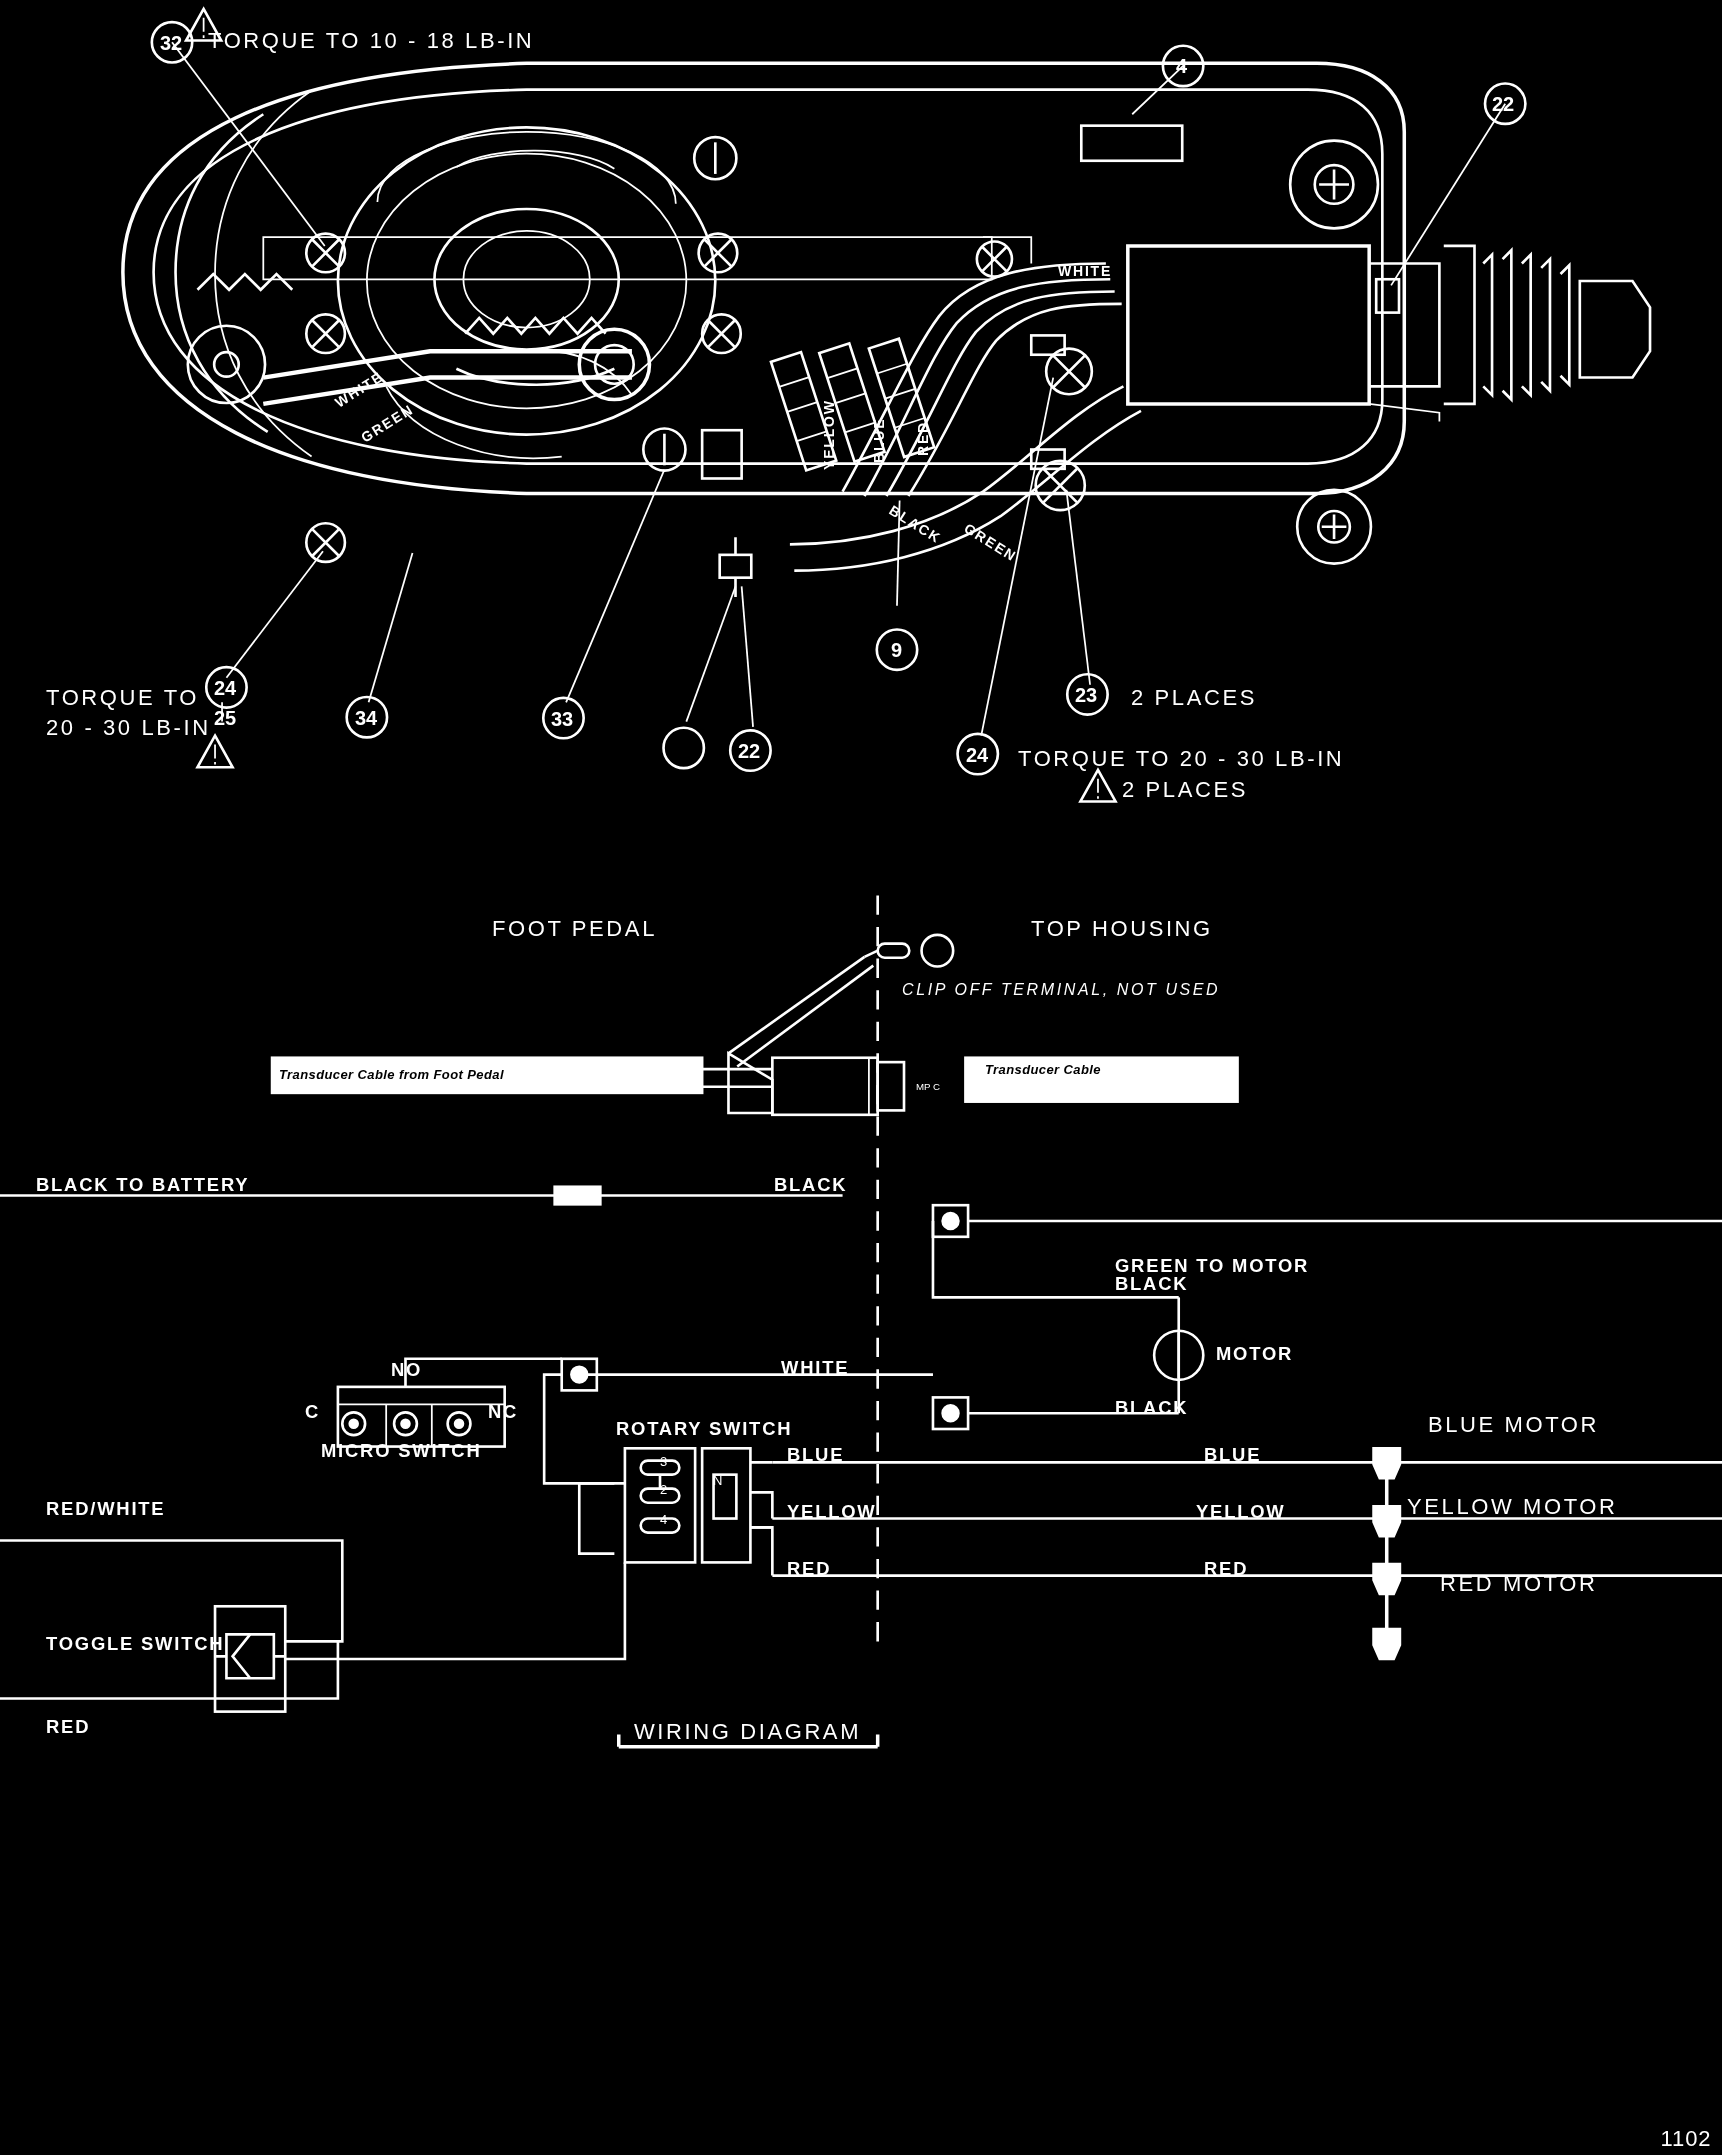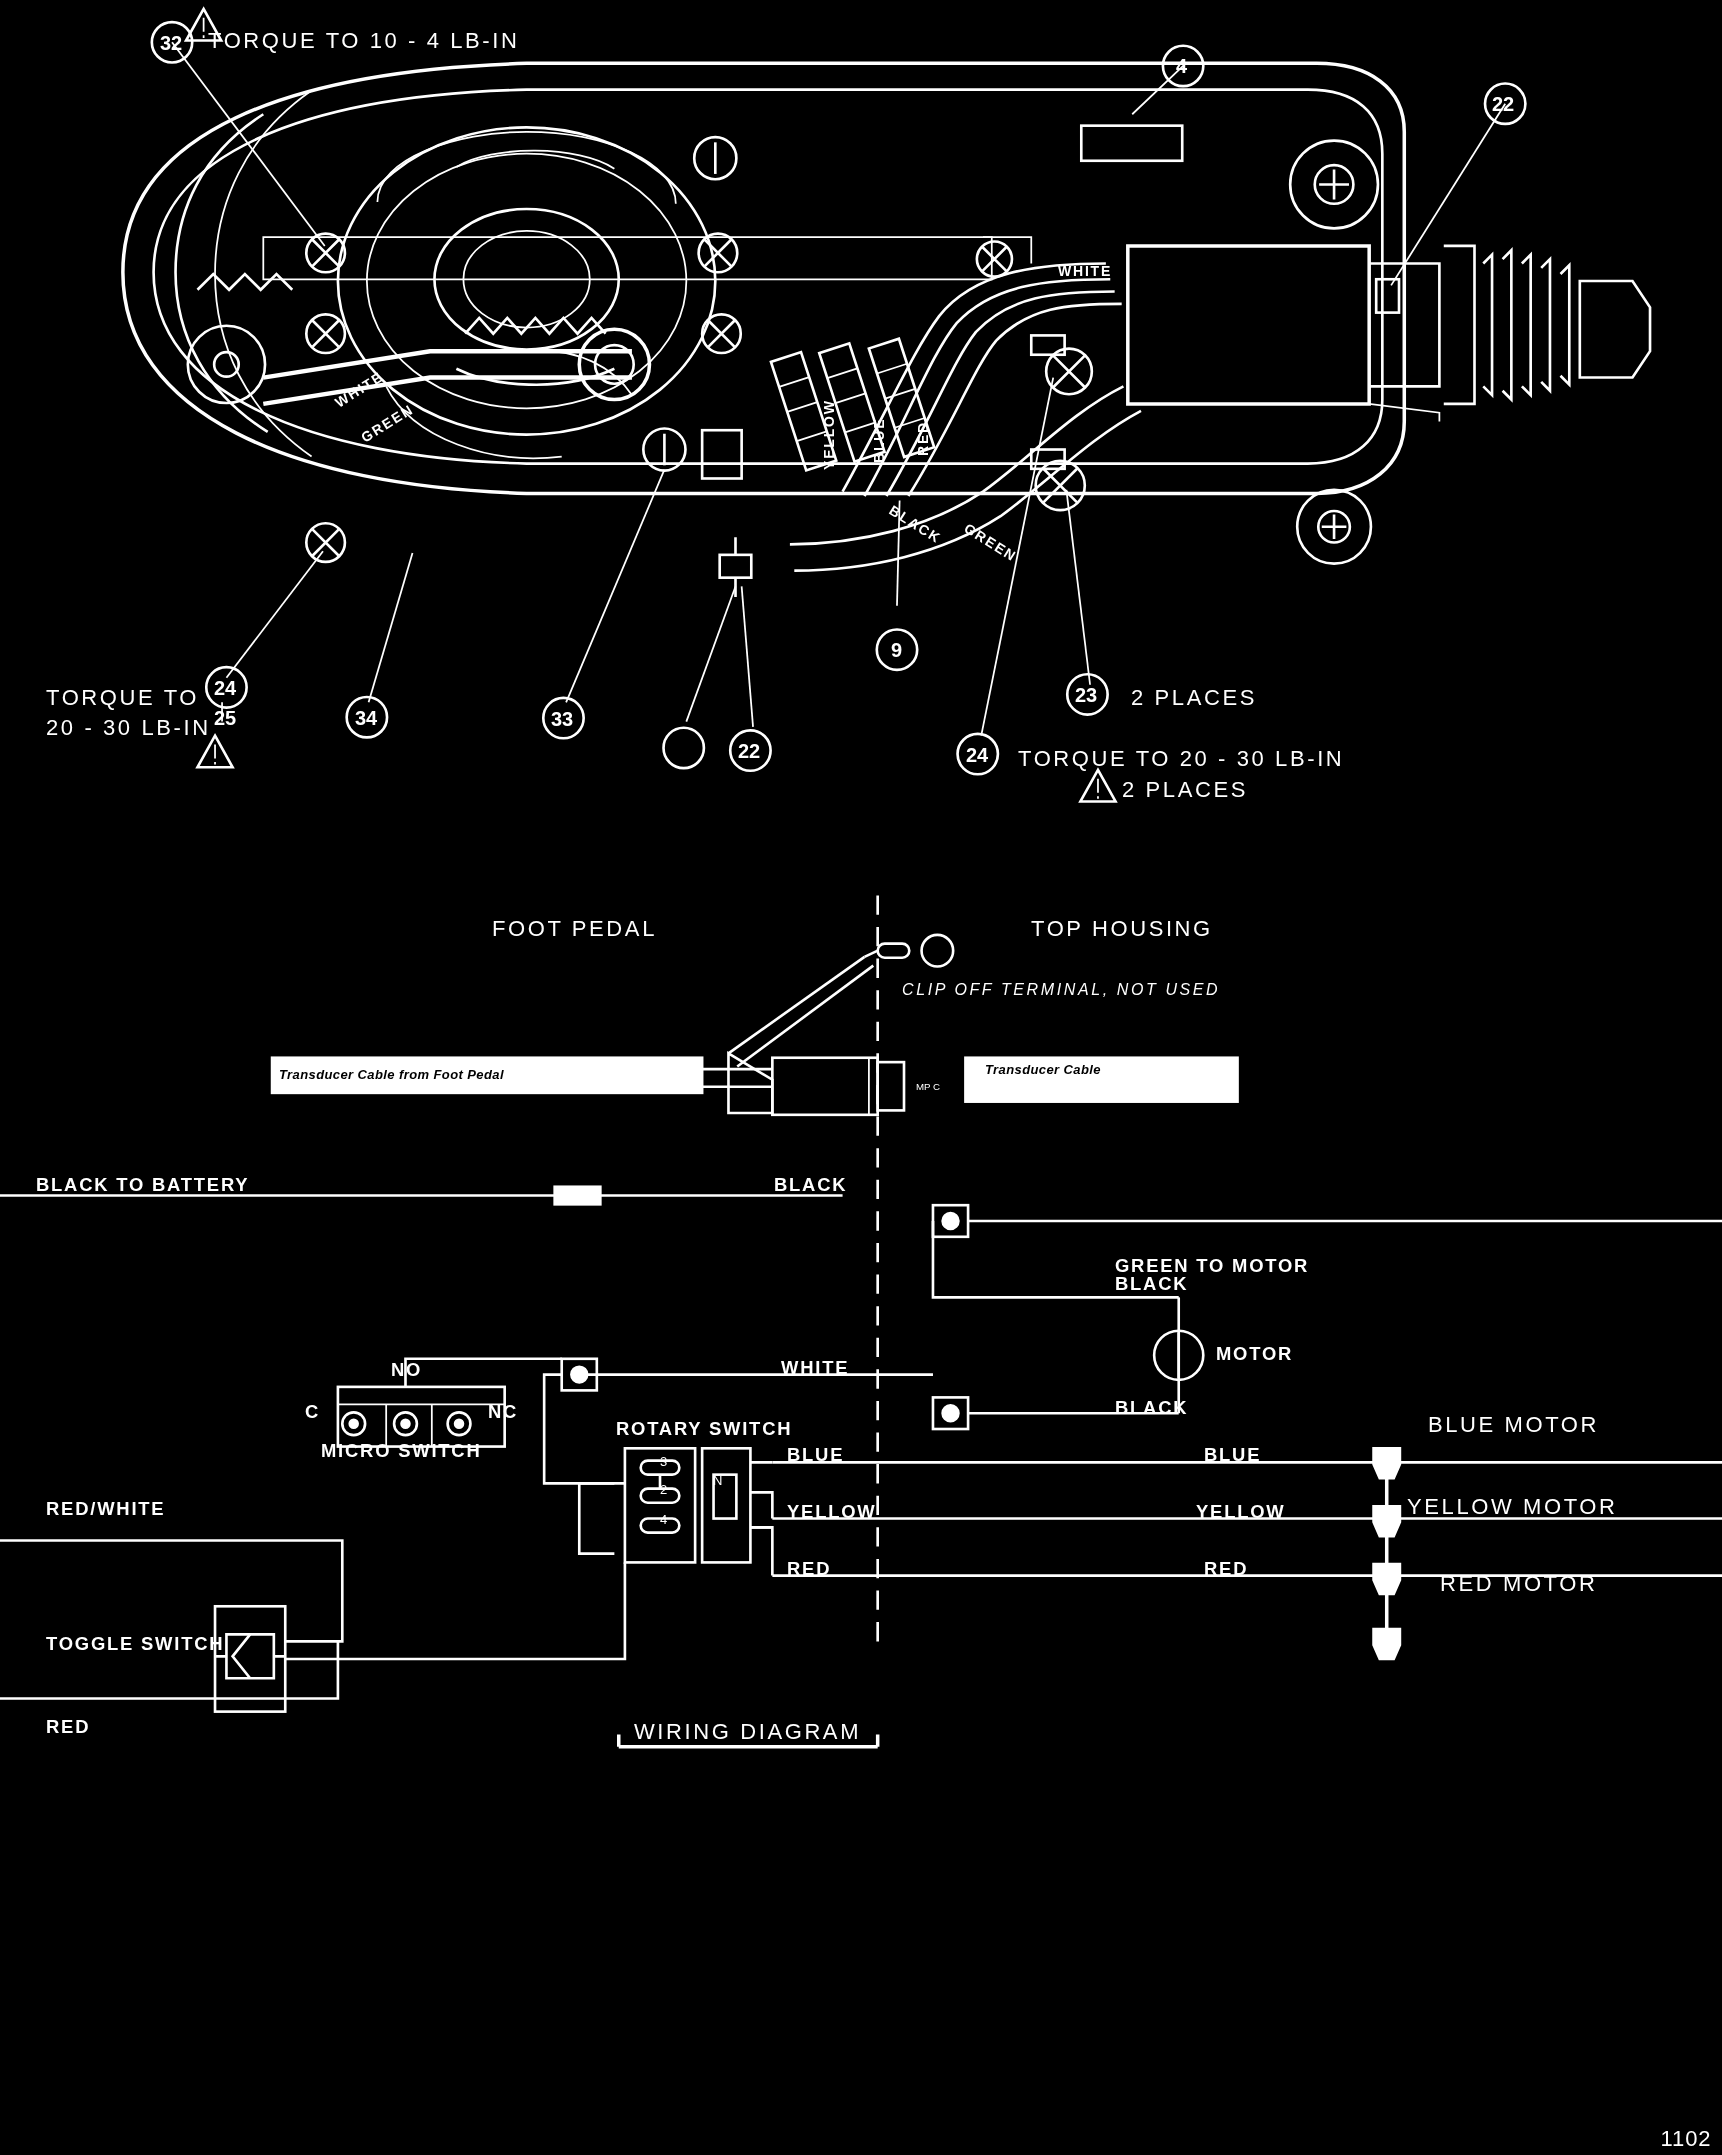--- a/index.html
+++ b/index.html
@@ -347,21 +347,21 @@
       </g>
 
       <g>
         <path d="M705 1990 L1000 1990" stroke-width="4"></path>
         <path d="M705 1990 L705 1976 M1000 1990 L1000 1976" stroke-width="4"></path>
       </g>
 
     </g>
   </svg>
 
-  <div class="lbl t-big lbl-spaced" style="left:208px; top:28px;">TORQUE TO 10 - 4 LB-IN</div>
+  <div class="lbl t-big lbl-spaced" style="left:208px; top:28px;">TORQUE TO 10 - 18 LB-IN</div>
 
   <div class="lbl t-big lbl-spaced" style="left:46px; top:685px;">TORQUE TO</div>
   <div class="lbl t-big lbl-spaced" style="left:46px; top:715px;">20 - 30 LB-IN</div>
 
   <div class="lbl t-big lbl-spaced" style="left:1131px; top:685px;">2 PLACES</div>
   <div class="lbl t-big lbl-spaced" style="left:1018px; top:746px;">TORQUE TO 20 - 30 LB-IN</div>
   <div class="lbl t-big lbl-spaced" style="left:1122px; top:777px;">2 PLACES</div>
 
   <div class="lbl t-bal" style="left:160px; top:32px; width:24.6px;">32</div>
   <div class="lbl t-bal" style="left:1176px; top:55px; width:17.6px;">4</div>

